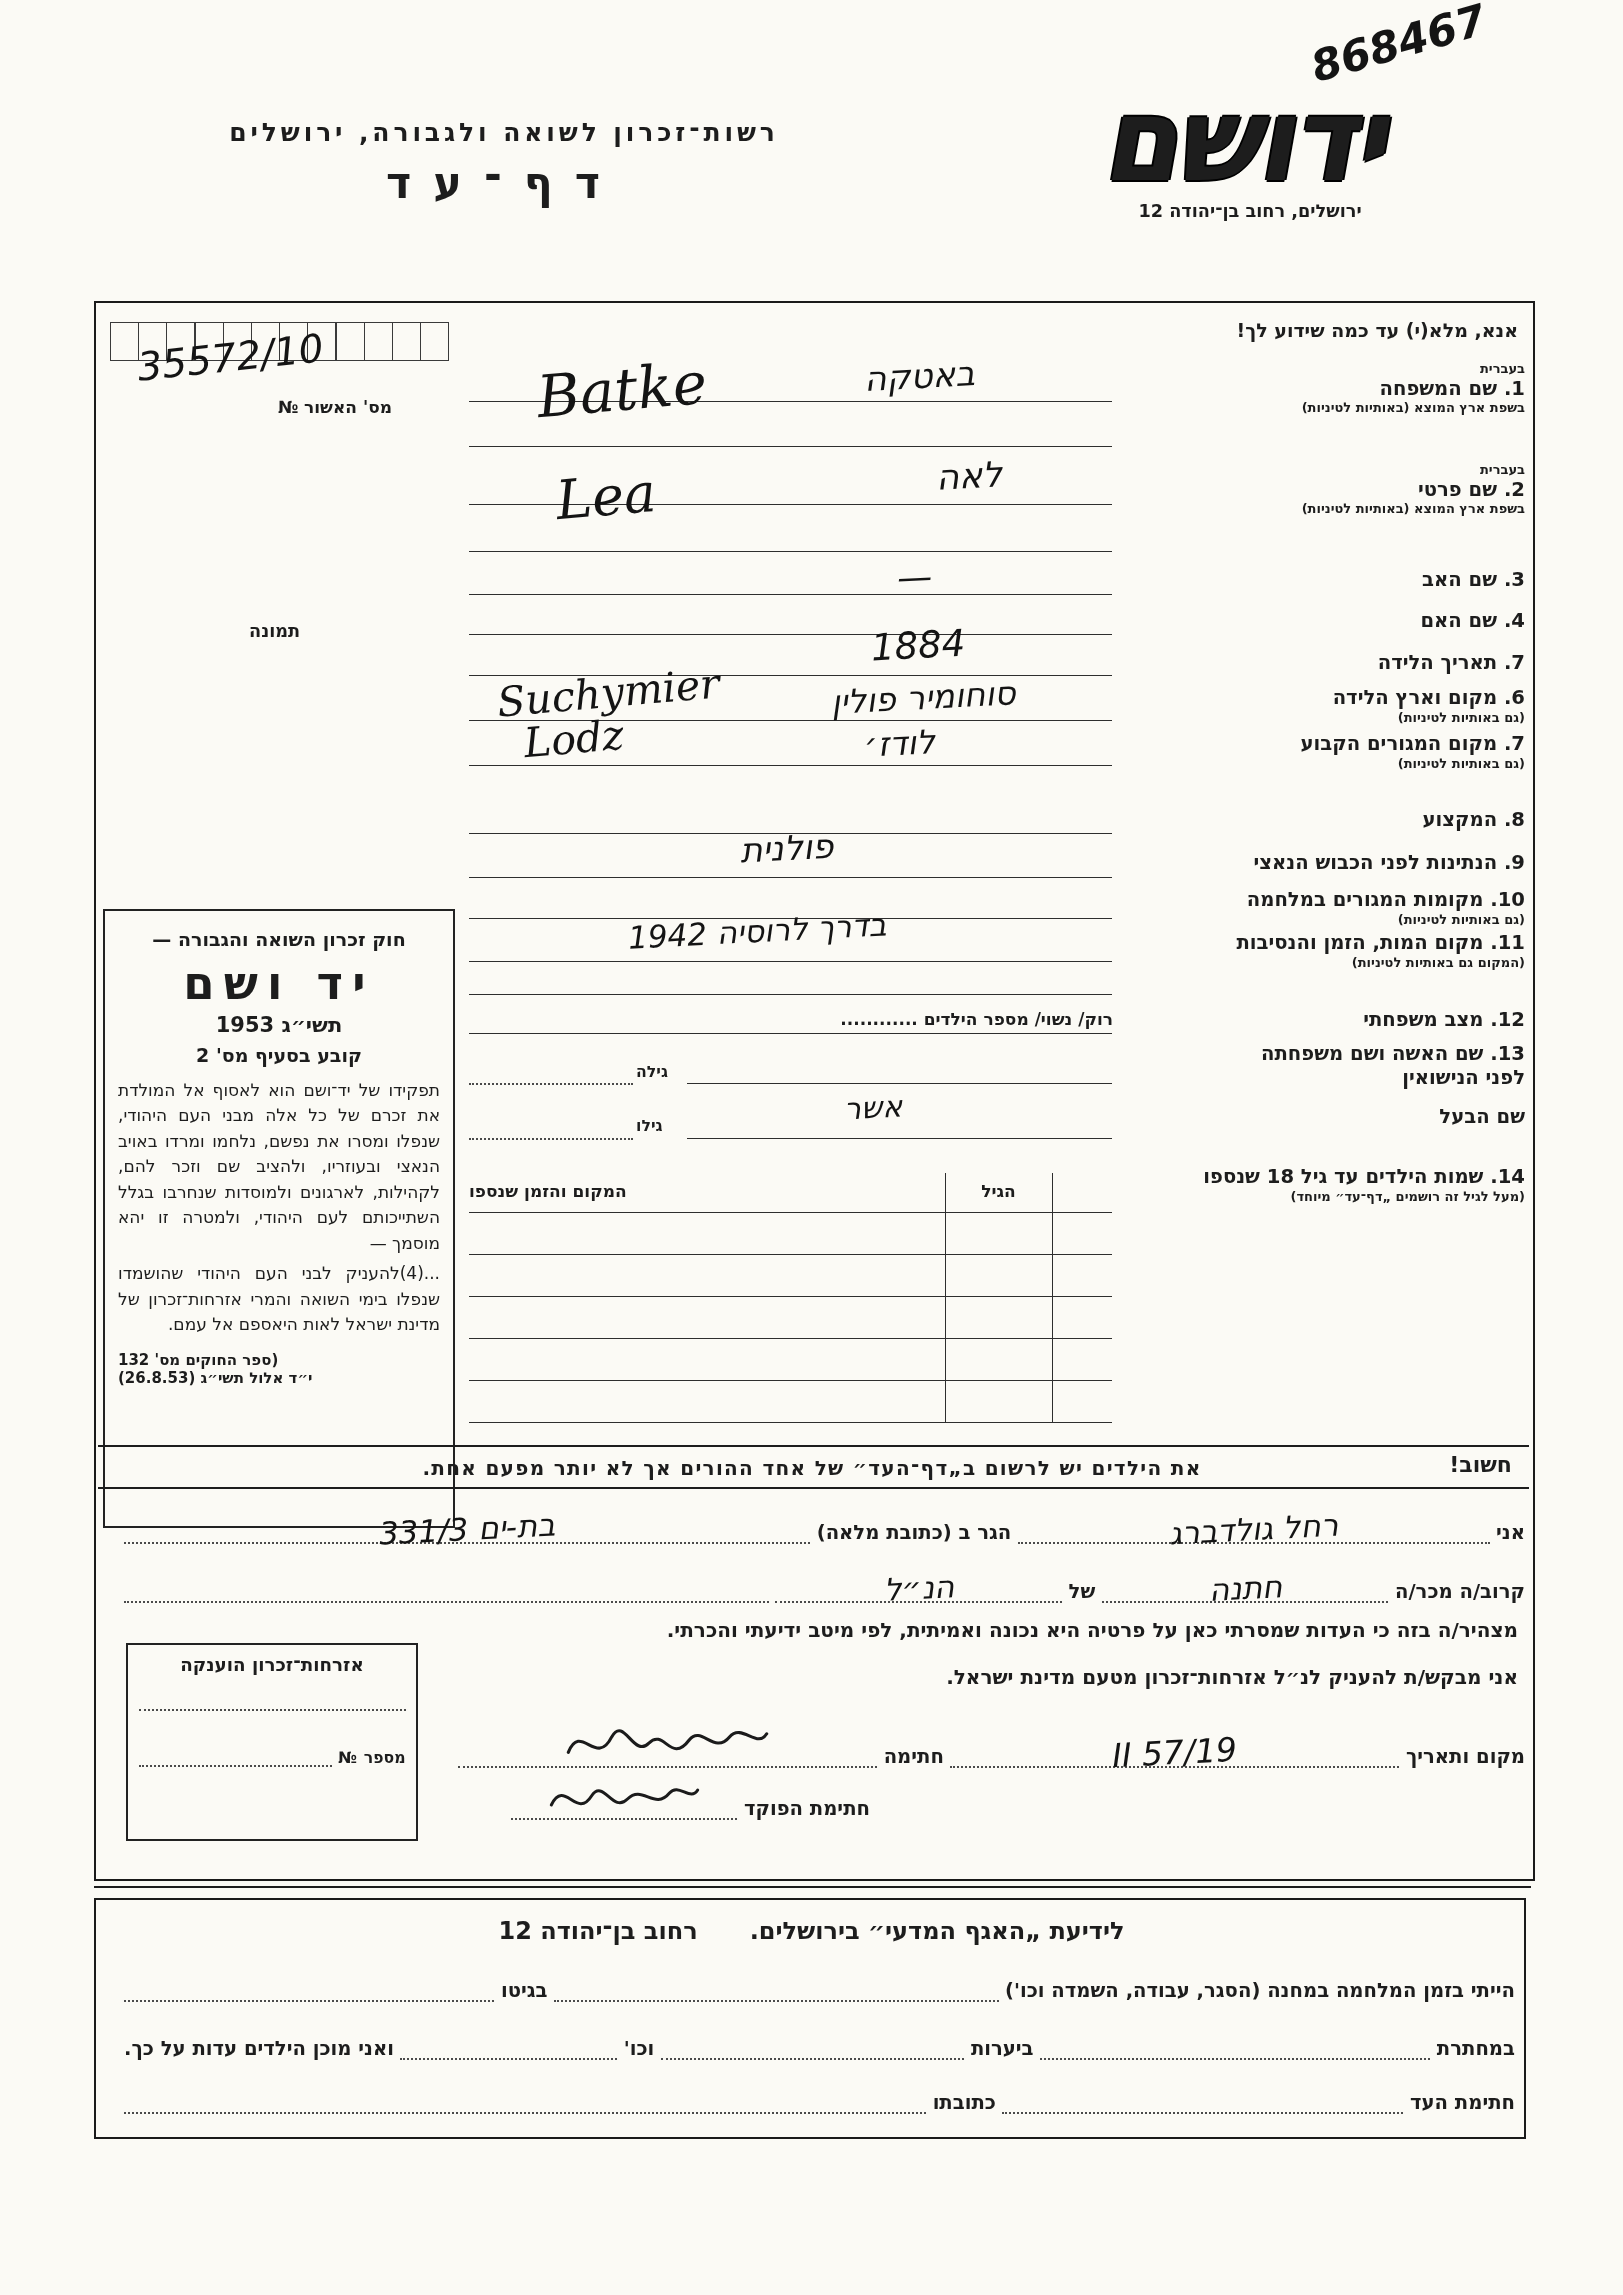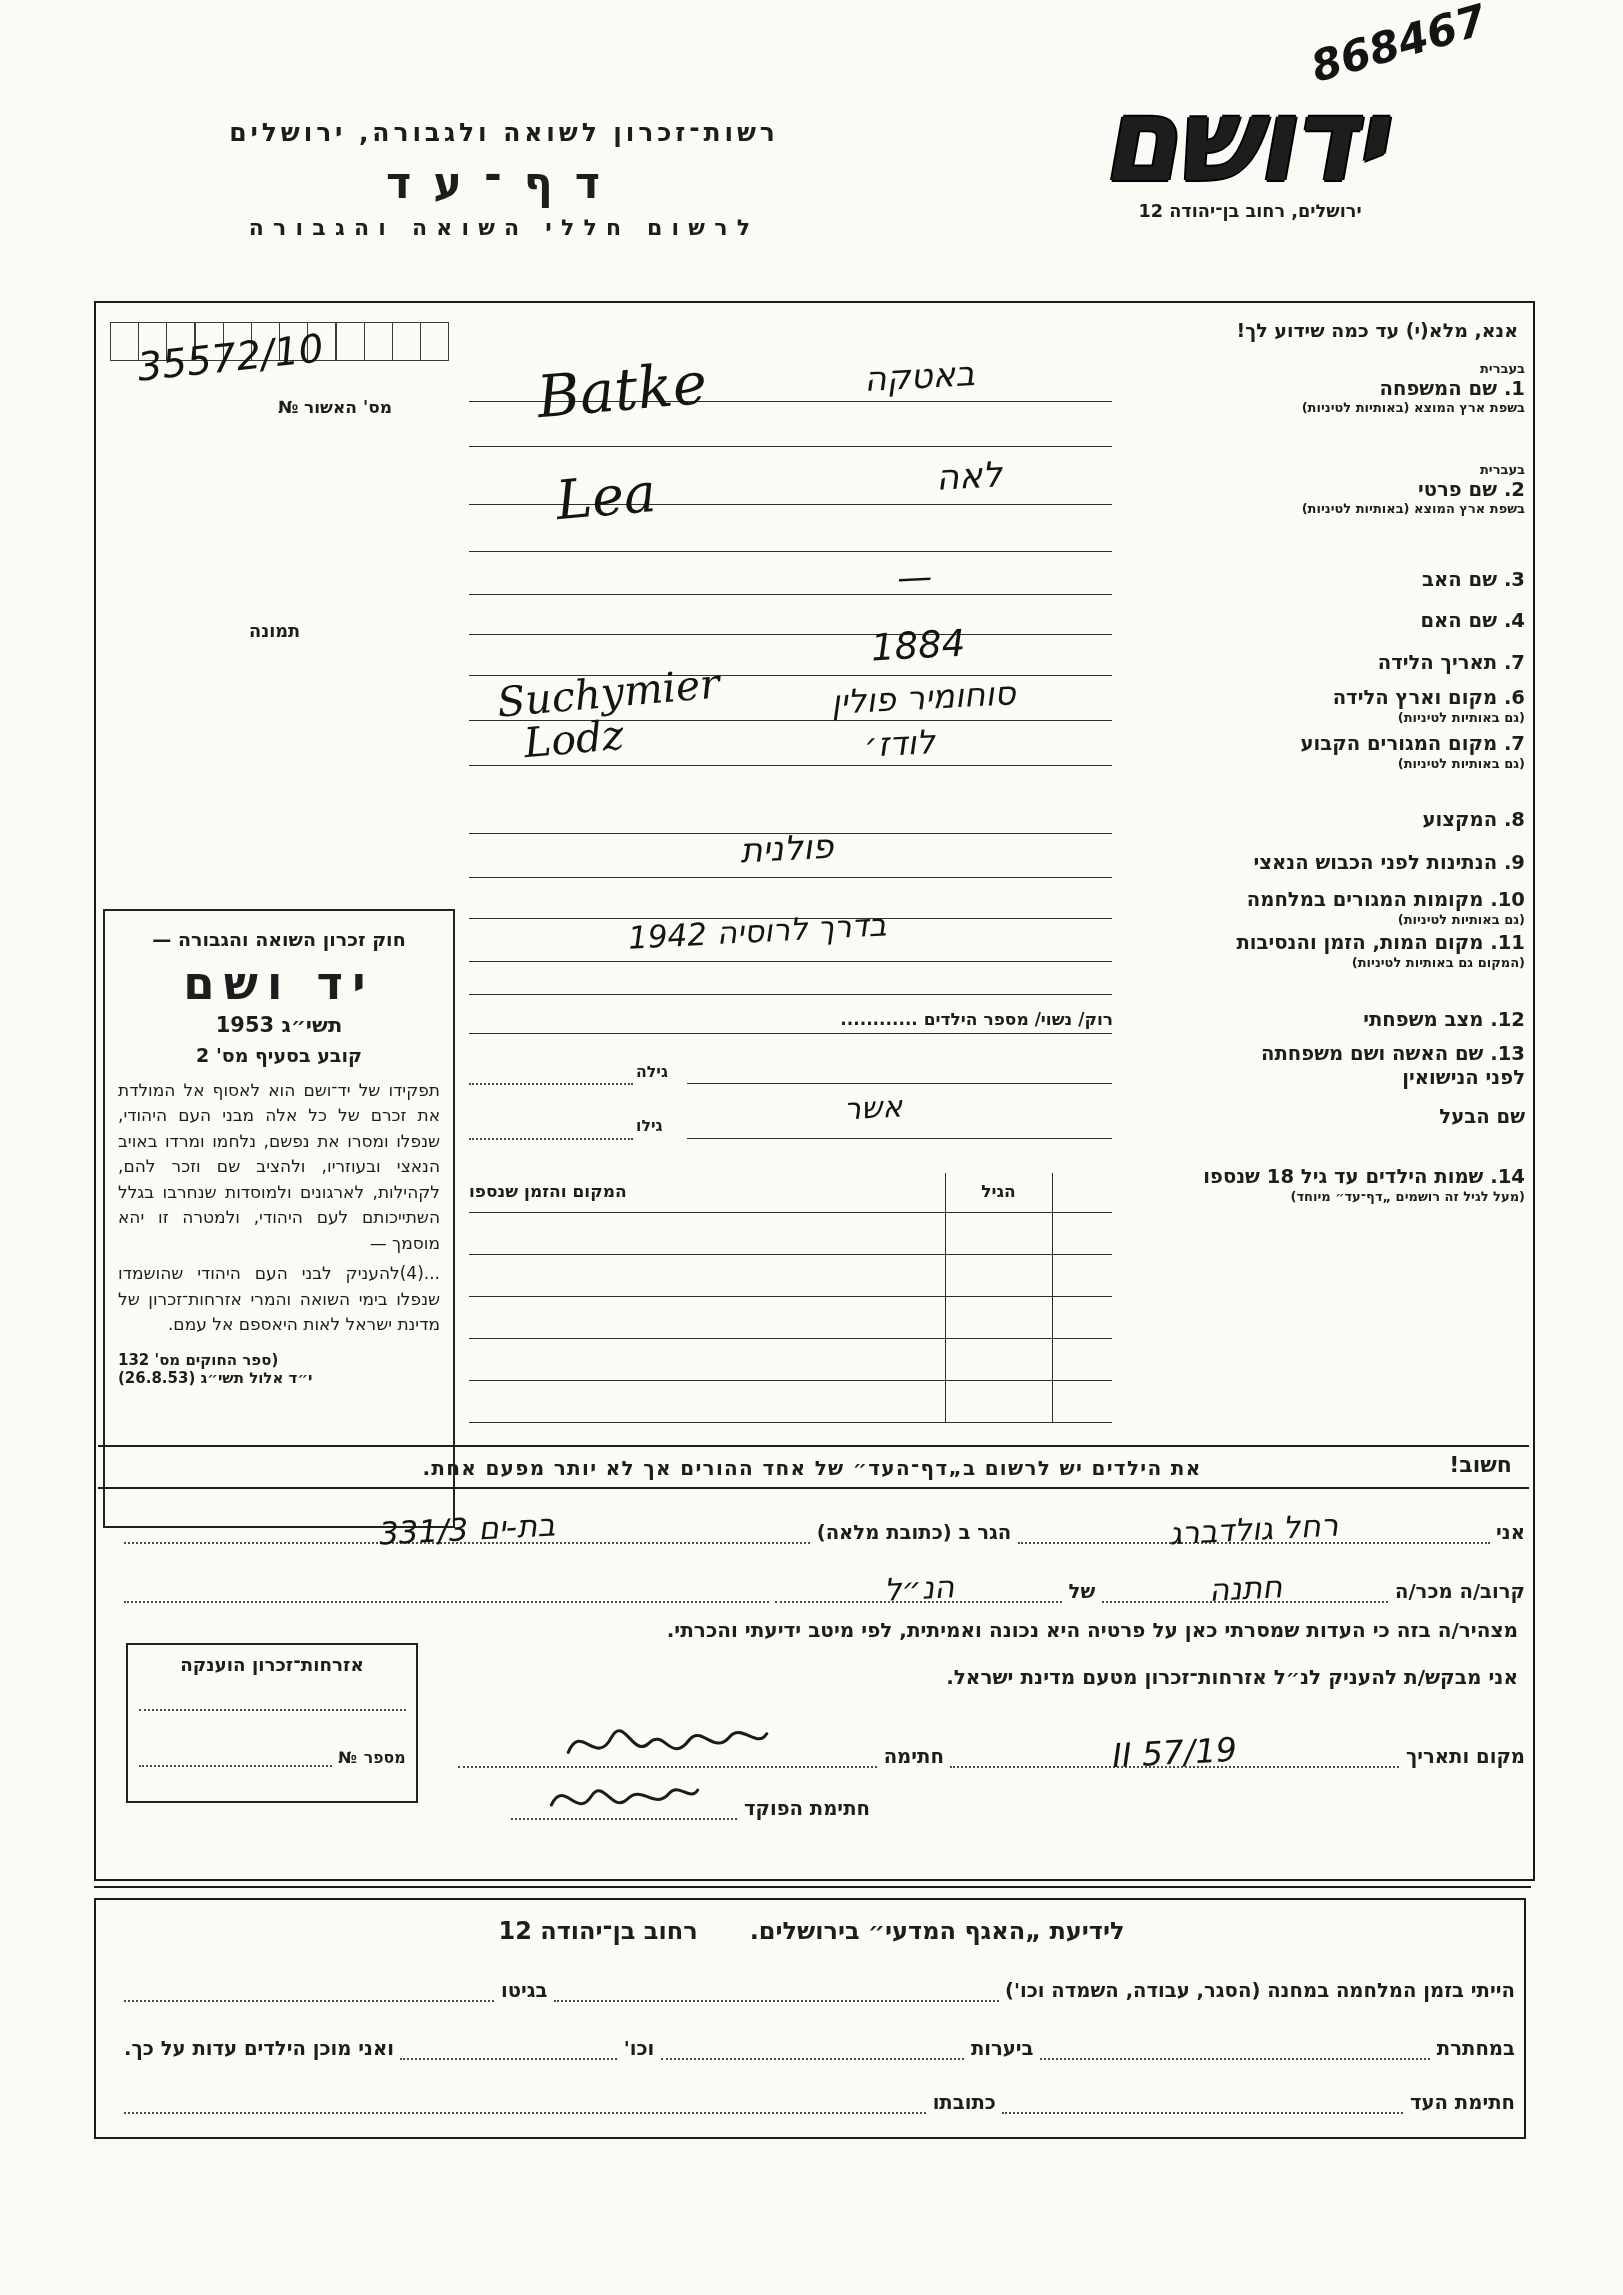--- a/index.html
+++ b/index.html
@@ -33,21 +33,20 @@
 </head>
 <body>
 
 <div id="page">
 
   <div class="hw" style="left:1309px;top:22px;font-size:43px;font-weight:bold;transform:rotate(-16deg);">868467</div>
 
   <div class="abs rtl" style="left:157px;top:118px;width:694px;text-align:center;">
     <div class="b" style="font-size:25px;letter-spacing:3.9px;">רשות־זכרון לשואה ולגבורה, ירושלים</div>
     <div class="b" style="font-size:43px;letter-spacing:22px;margin-top:10.5px;">דף־עד</div>
-    <div class="b" style="font-size:22px;letter-spacing:9.2px;margin-top:7.9px;">לרשום חללי השואה והגבורה</div>
   </div>
 
   <div class="abs" style="left:1034px;top:85px;width:432px;text-align:center;">
     <span class="logo-text rtl">ידושם</span>
     <div class="b rtl" style="font-size:17.7px;margin-top:6px;">ירושלים, רחוב בן־יהודה 12</div>
   </div>
 
   <div class="abs" style="left:94px;top:301px;width:1437px;height:1576px;border:2.6px solid #1a1a1a;"></div>
 
   <div class="abs rtl b" style="right:105px;top:319px;font-size:19px;">אנא, מלא(י) עד כמה שידוע לך!</div>
@@ -237,21 +236,21 @@
 
   <div class="flexrow" style="left:511px;right:753px;top:1778px;height:42px;">
     <span class="plabel">חתימת הפוקד</span>
     <div class="seg">
       <svg class="sig" viewBox="0 0 260 90" width="157" height="54" style="margin-bottom:-6.5px;">
         <path d="M8 60 C 30 15, 50 85, 75 45 C 95 15, 110 75, 135 50 C 160 25, 180 70, 205 40 C 220 22, 240 55, 252 35"></path>
       </svg>
     </div>
   </div>
 
-  <div class="abs rtl" style="left:126px;top:1643px;width:292px;height:160px;border:2px solid #222;box-sizing:border-box;padding:9.2px 10.5px;">
+  <div class="abs rtl" style="left:126px;top:1643px;width:292px;height:198px;border:2px solid #222;box-sizing:border-box;padding:9.2px 10.5px;">
     <div class="b" style="font-size:18.3px;text-align:center;">אזרחות־זכרון הוענקה</div>
     <div class="dotline" style="position:static;margin-top:34px;"></div>
     <div style="display:flex;direction:rtl;align-items:flex-end;gap:6.5px;margin-top:37px;">
       <span class="b" style="font-size:15.7px;">מספר</span>
       <span class="b" style="font-size:15.7px;">№</span>
       <div class="seg"></div>
     </div>
   </div>
 
   <div class="hrule" style="left:94px;top:1886px;width:1437px;"></div>

